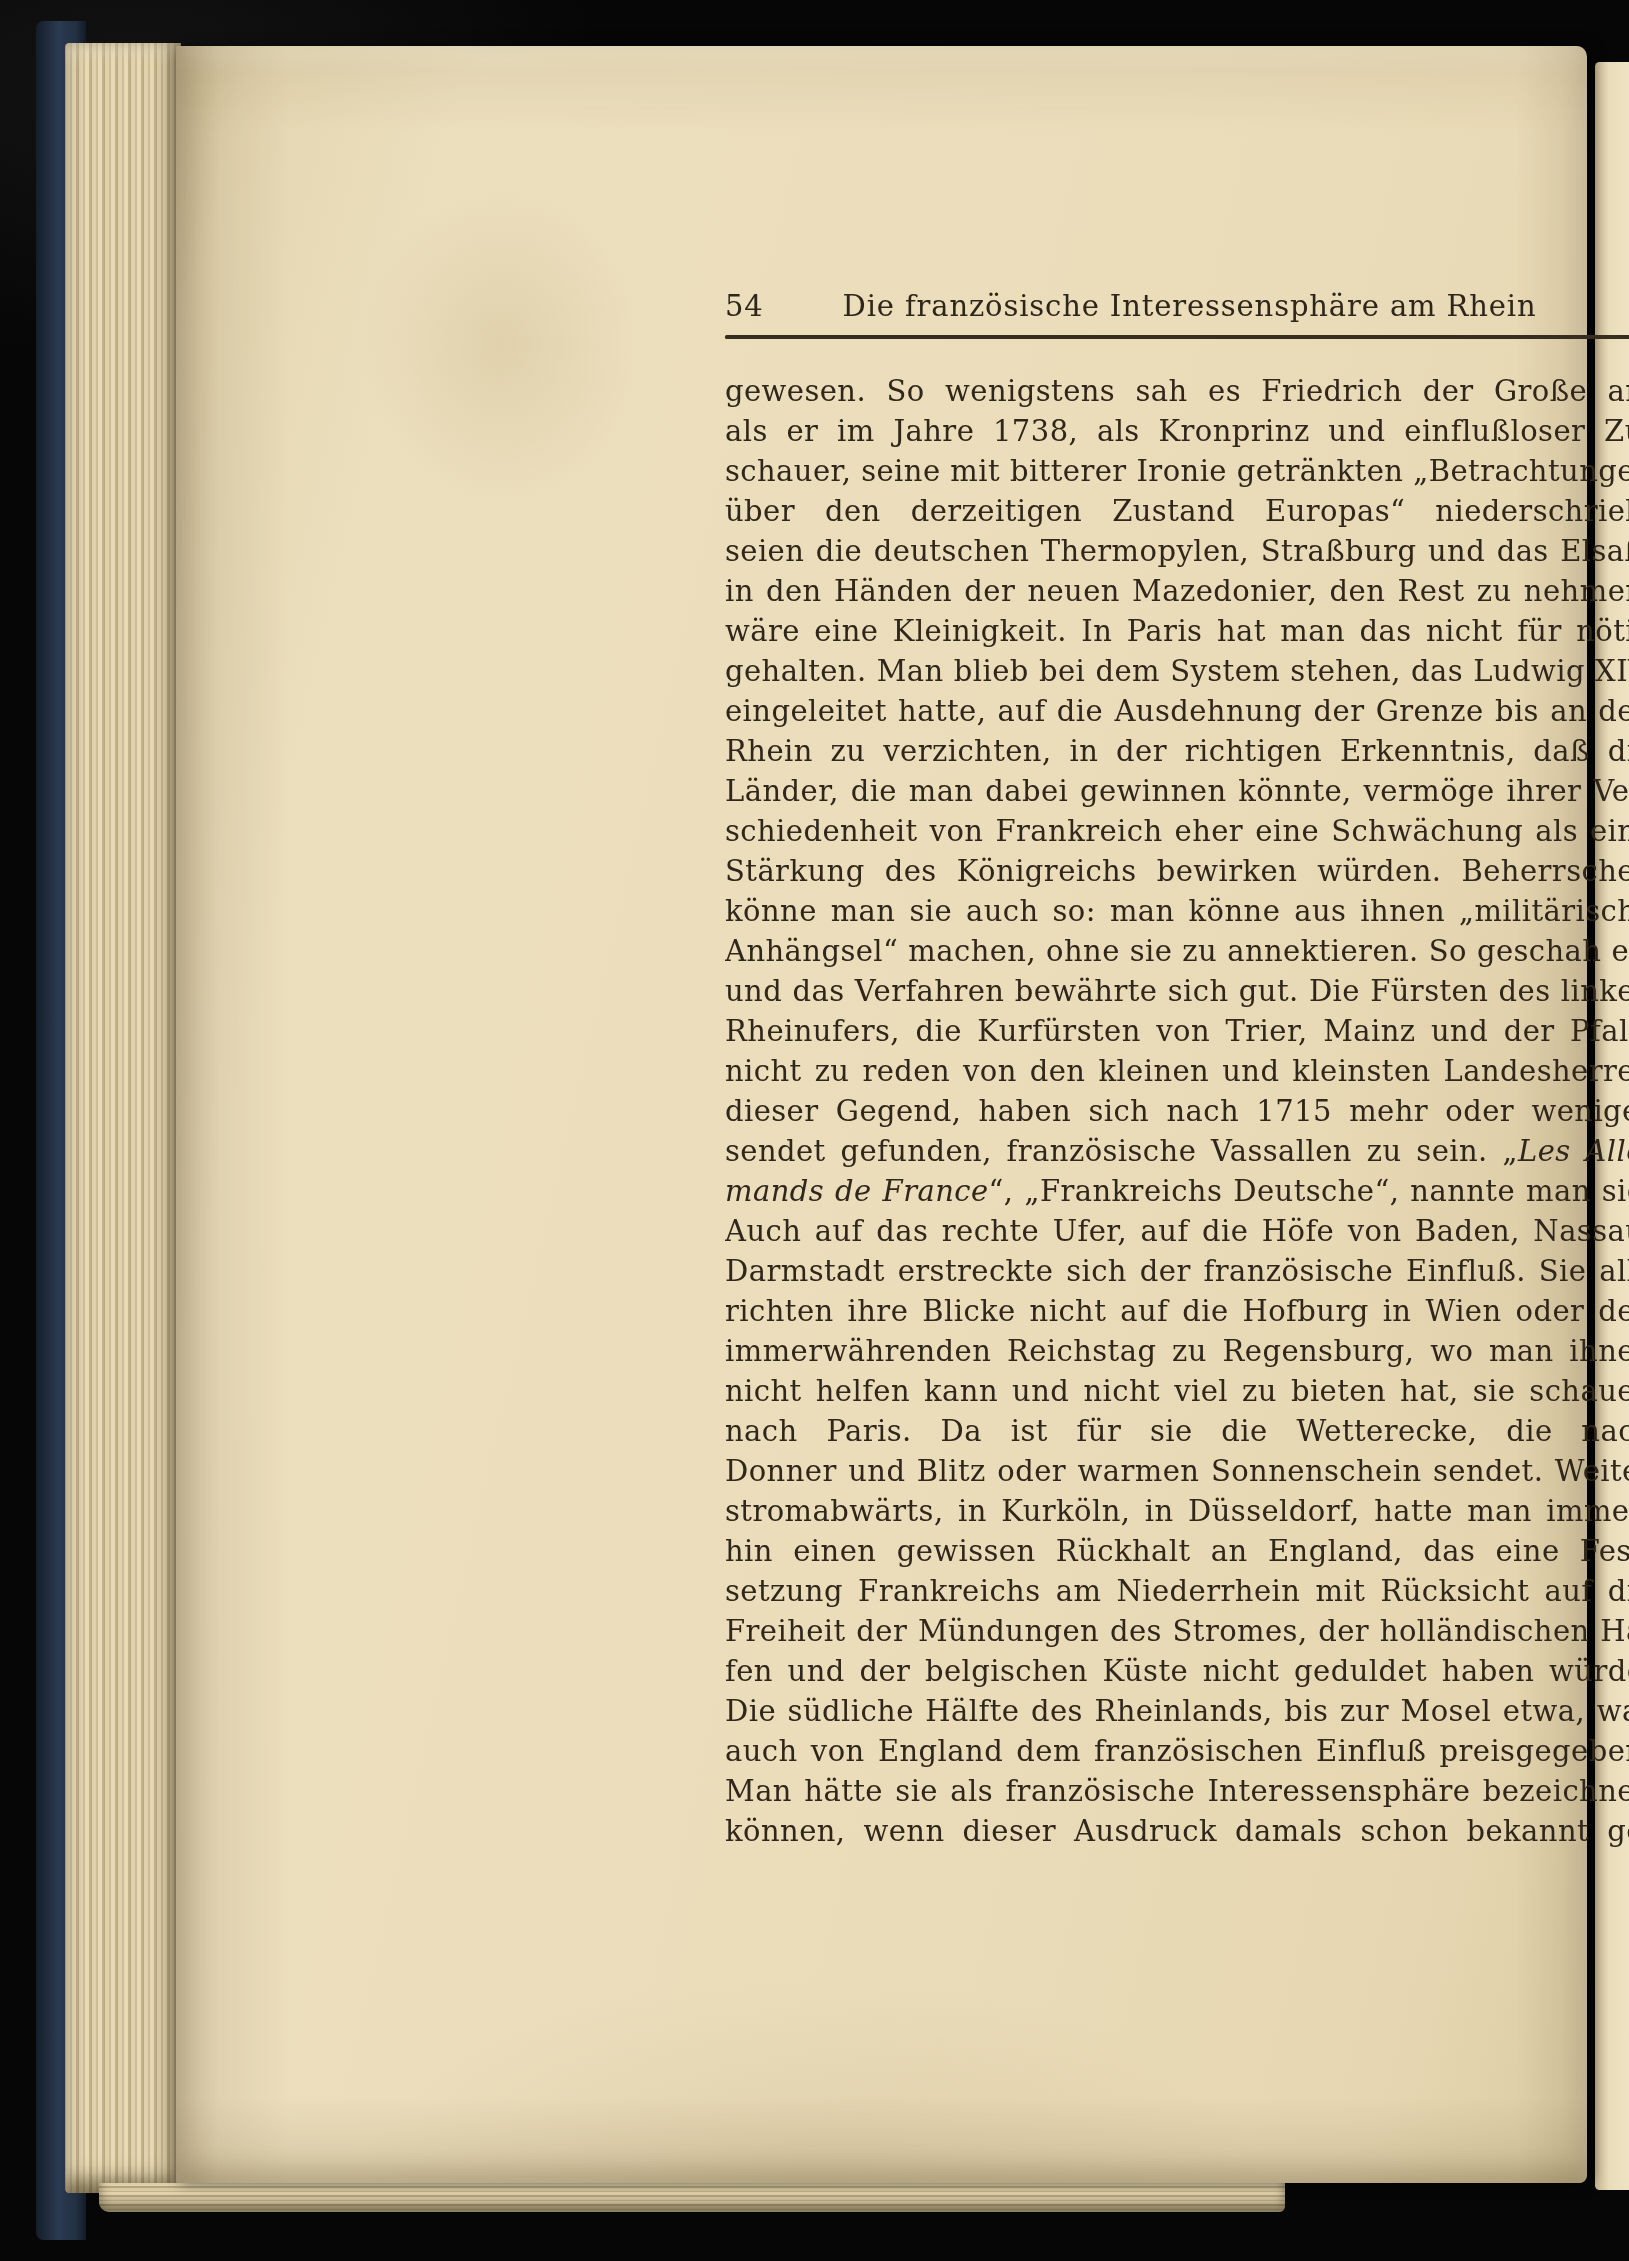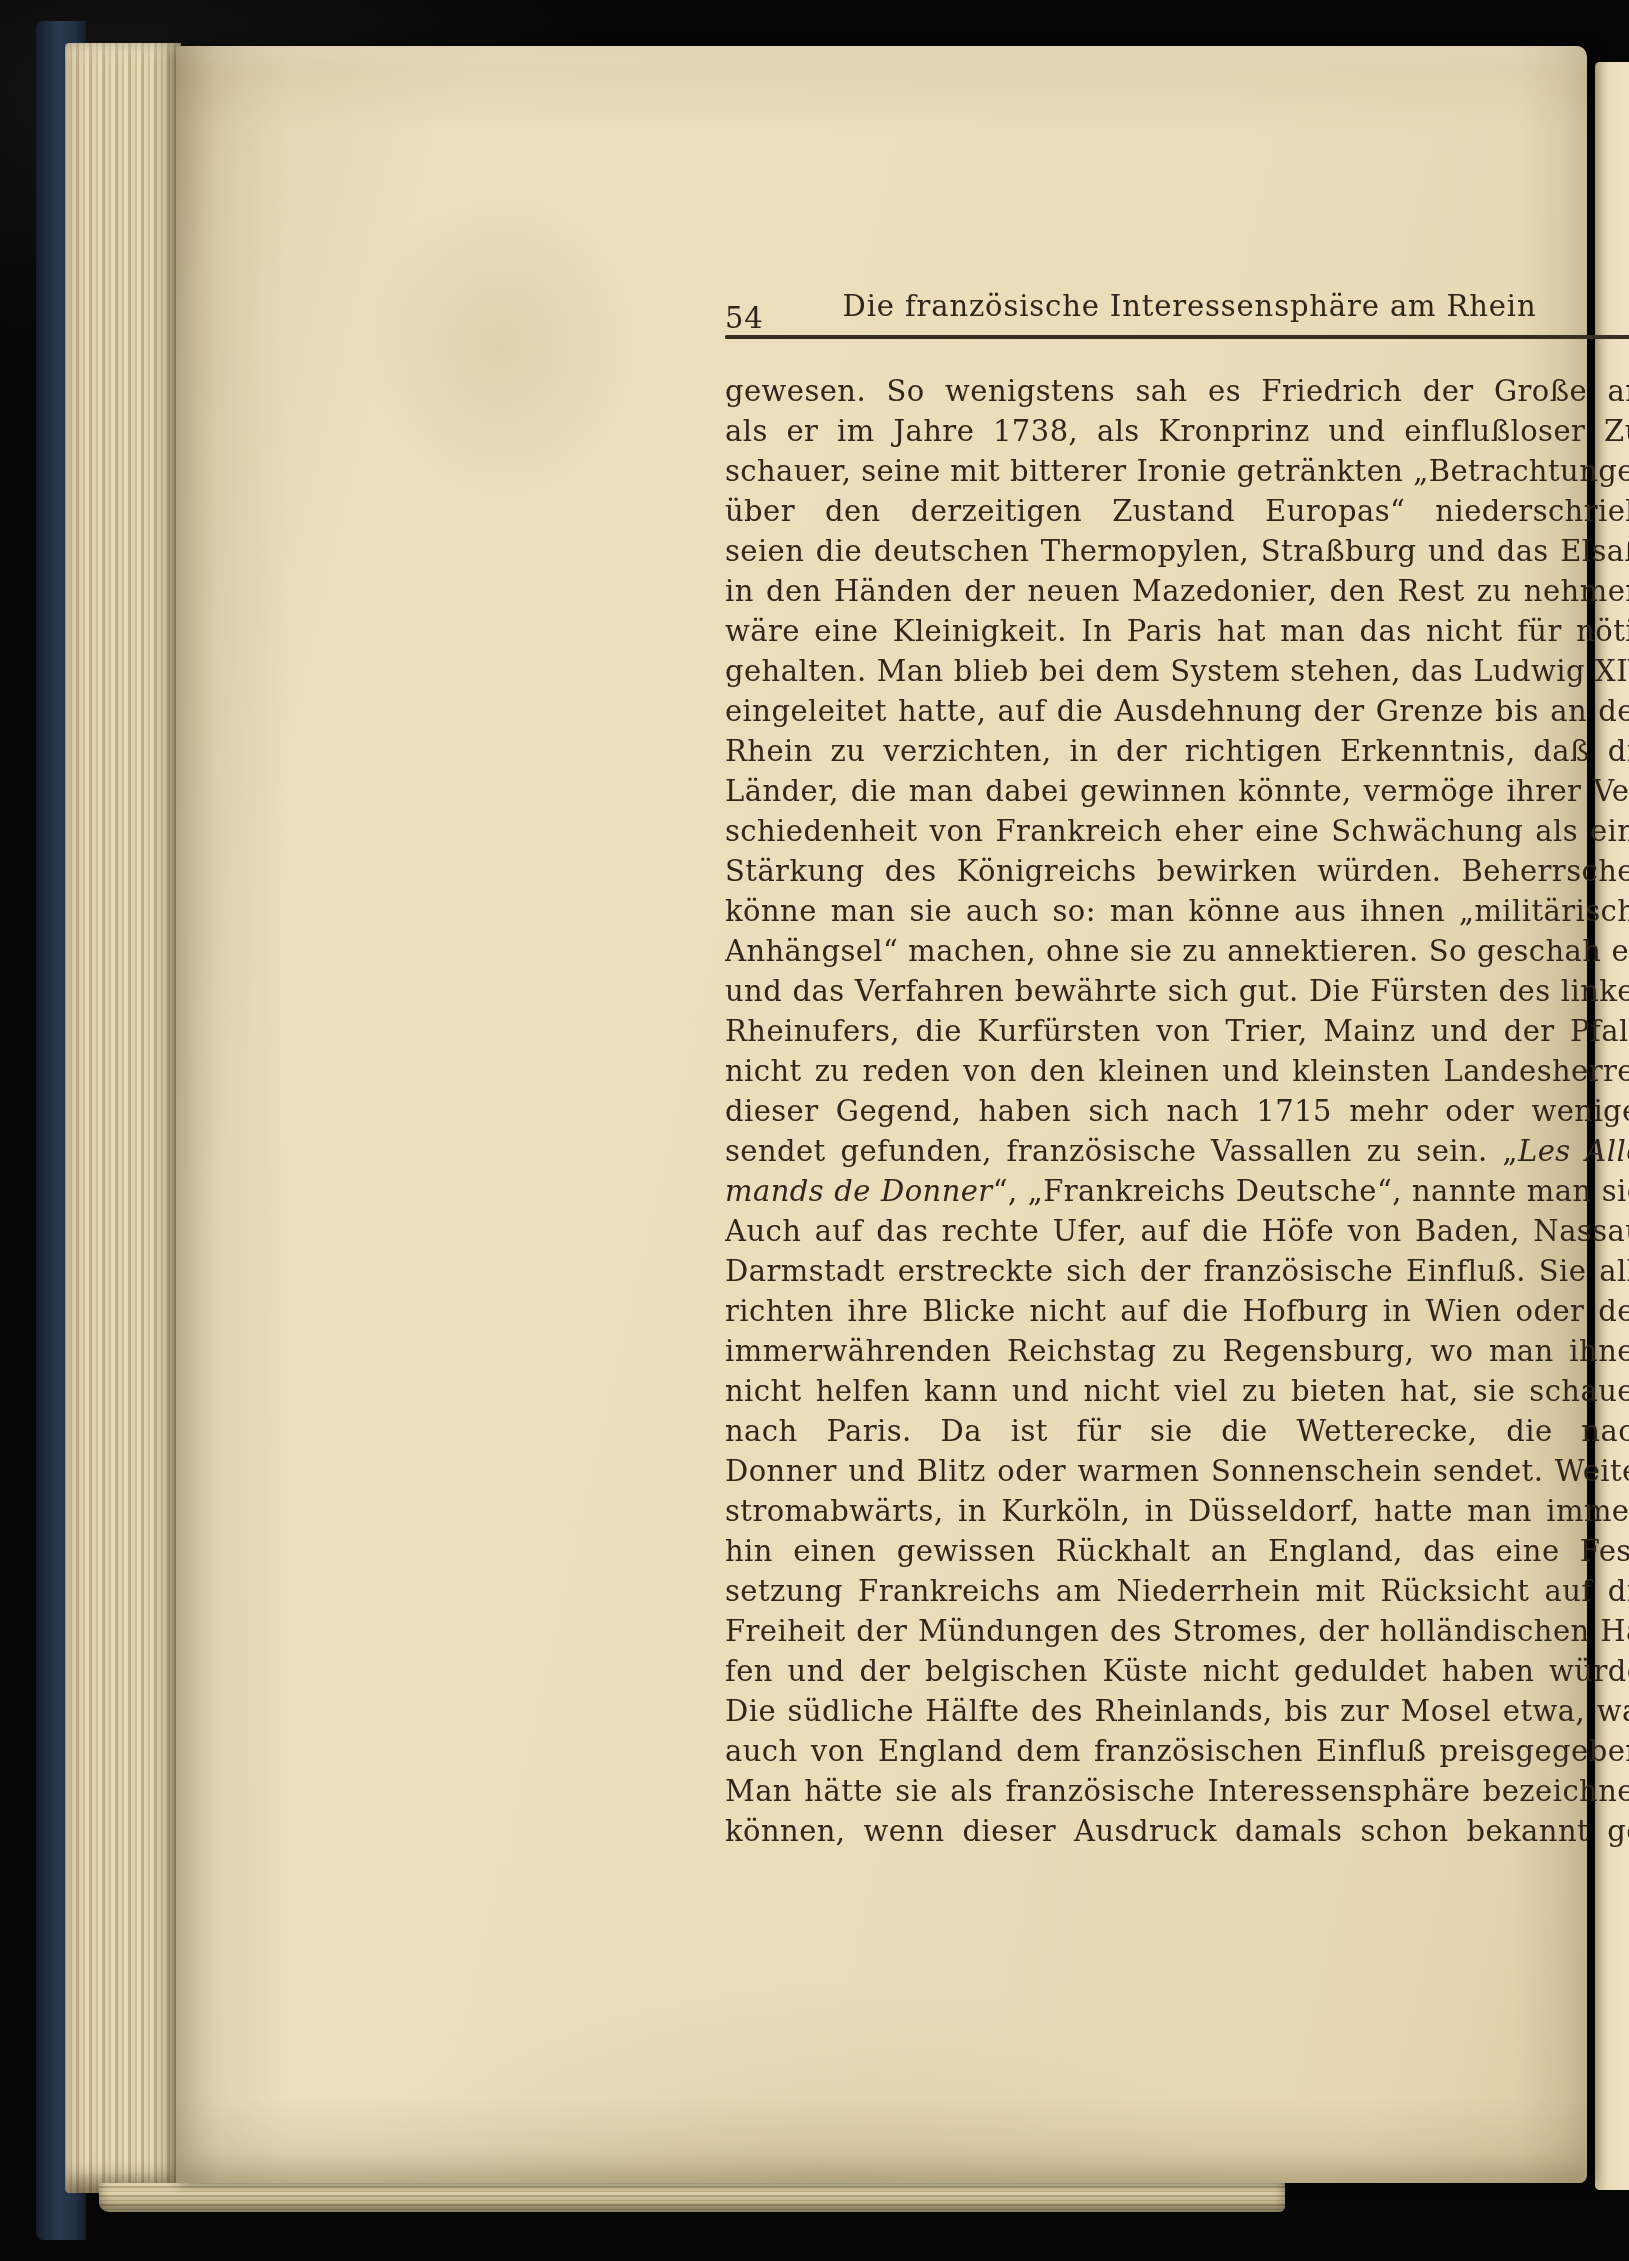--- a/index.html
+++ b/index.html
@@ -112,21 +112,21 @@
     top: 243px;
     width: 929px;
     height: 41px;
     color: #2e261b;
     font-size: 29px;
     letter-spacing: 0.03em;
   }
   .running-head .page-number {
     position: absolute;
     left: 0;
-    top: 12px;
+    top: 0;
     text-align: right;
   }
   .running-head .running-title {
     position: absolute;
     left: 0;
     width: 100%;
     top: 0;
     text-align: center;
   }
   .head-rule {
@@ -193,21 +193,21 @@
       <div class="line"><span>Länder, die man dabei gewinnen könnte, vermöge ihrer Ver-</span></div>
       <div class="line"><span>schiedenheit von Frankreich eher eine Schwächung als eine</span></div>
       <div class="line"><span>Stärkung des Königreichs bewirken würden. Beherrschen</span></div>
       <div class="line"><span>könne man sie auch so: man könne aus ihnen „militärische</span></div>
       <div class="line"><span>Anhängsel“ machen, ohne sie zu annektieren. So geschah es,</span></div>
       <div class="line"><span>und das Verfahren bewährte sich gut. Die Fürsten des linken</span></div>
       <div class="line"><span>Rheinufers, die Kurfürsten von Trier, Mainz und der Pfalz,</span></div>
       <div class="line"><span>nicht zu reden von den kleinen und kleinsten Landesherren</span></div>
       <div class="line"><span>dieser Gegend, haben sich nach 1715 mehr oder weniger willig</span></div>
       <div class="line"><span>sendet gefunden, französische Vassallen zu sein. „</span><span class="italic">Les Alle-</span></div>
-      <div class="line"><span class="italic">mands de Donner</span><span>“, „Frankreichs Deutsche“, nannte man sie.</span></div>
+      <div class="line"><span class="italic">mands de France</span><span>“, „Frankreichs Deutsche“, nannte man sie.</span></div>
       <div class="line"><span>Auch auf das rechte Ufer, auf die Höfe von Baden, Nassau,</span></div>
       <div class="line"><span>Darmstadt erstreckte sich der französische Einfluß. Sie alle</span></div>
       <div class="line"><span>richten ihre Blicke nicht auf die Hofburg in Wien oder den</span></div>
       <div class="line"><span>immerwährenden Reichstag zu Regensburg, wo man ihnen</span></div>
       <div class="line"><span>nicht helfen kann und nicht viel zu bieten hat, sie schauen</span></div>
       <div class="line"><span>nach Paris. Da ist für sie die Wetterecke, die nach Umständen</span></div>
       <div class="line"><span>Donner und Blitz oder warmen Sonnenschein sendet. Weiter</span></div>
       <div class="line"><span>stromabwärts, in Kurköln, in Düsseldorf, hatte man immer-</span></div>
       <div class="line"><span>hin einen gewissen Rückhalt an England, das eine Fest-</span></div>
       <div class="line"><span>setzung Frankreichs am Niederrhein mit Rücksicht auf die</span></div>

